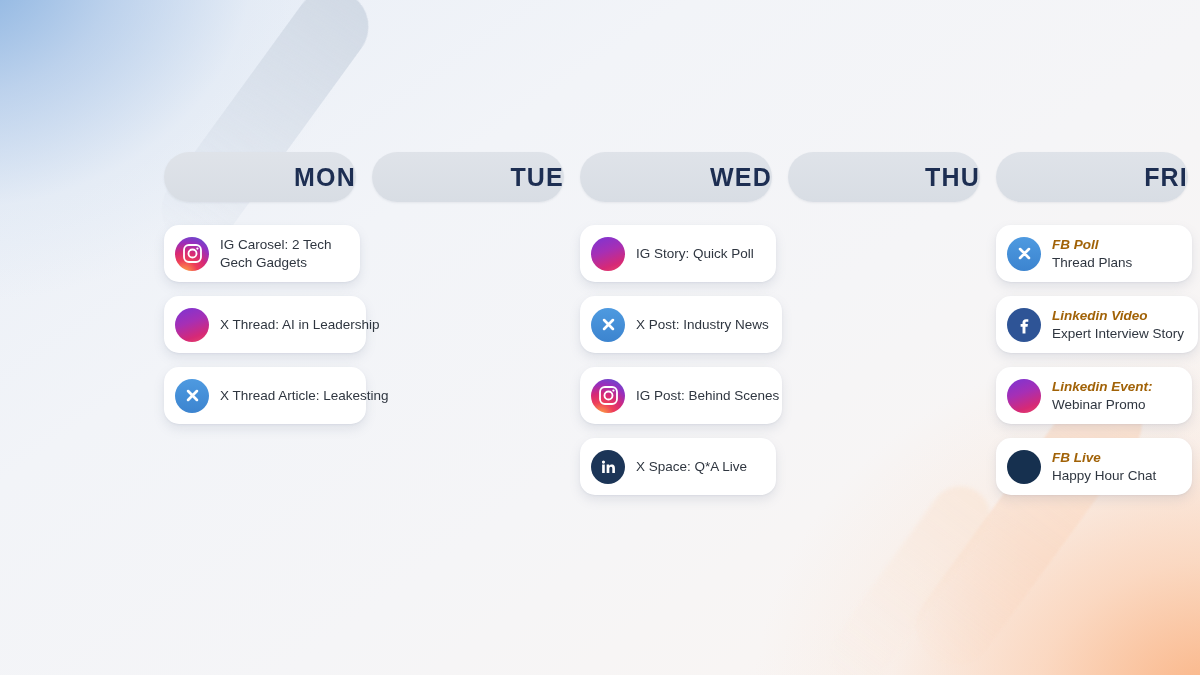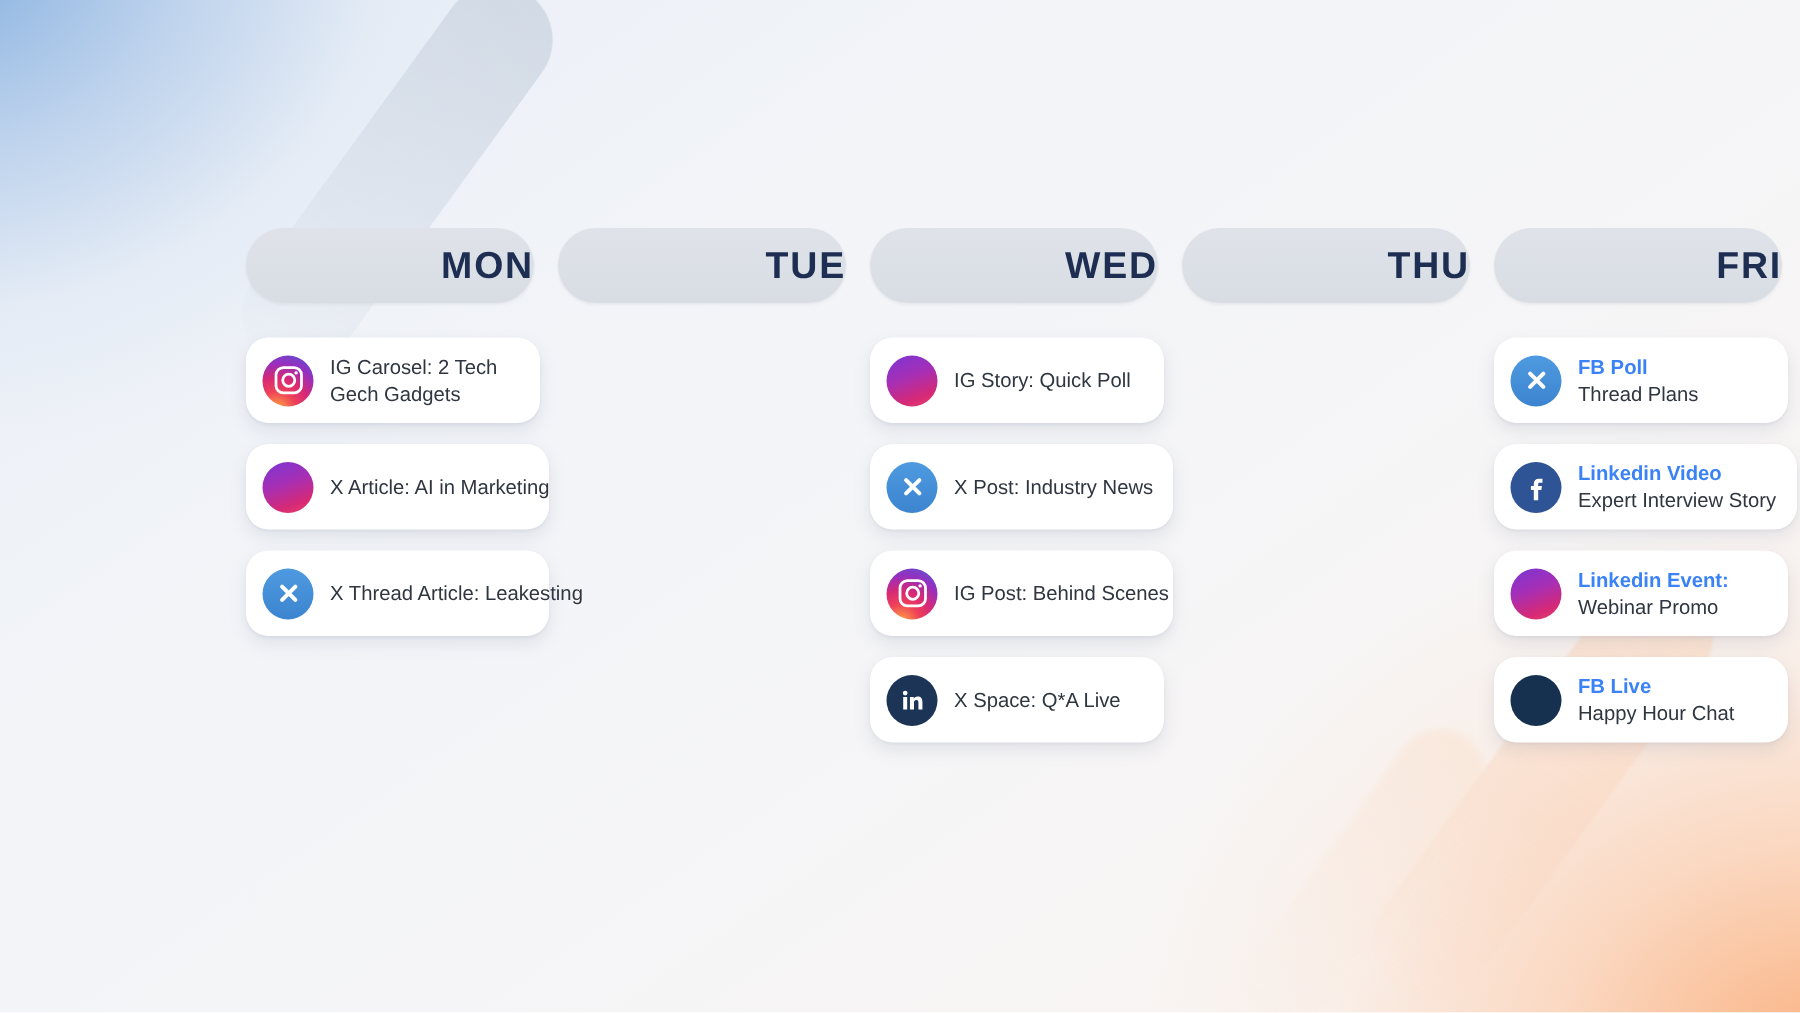--- a/index.html
+++ b/index.html
@@ -153,21 +153,22 @@
     justify-content: center;
     line-height: 1.27;
   }
   .line {
     font-size: 13.5px;
     color: #2f3640;
     white-space: nowrap;
   }
   .line.bold {
     font-weight: bold;
-    color: #3b82f6;
+    color: #a16207;
+    font-style: italic;
   }
 </style>
 </head>
 <body>
 
 <div id="stage">
 
   <div class="deco-bar top-left"></div>
   <div class="deco-bar bottom-right"></div>
   <div class="deco-bar bottom-right-2"></div>
@@ -187,21 +188,21 @@
               </svg>
             </div>
             <div class="card-text">
               <div class="line">IG Carosel: 2 Tech</div>
               <div class="line">Gech Gadgets</div>
             </div>
           </div>
           <div class="card xwide">
             <div class="avatar gradient"></div>
             <div class="card-text">
-              <div class="line">X Article: AI in Marketing</div>
+              <div class="line">X Thread: AI in Leadership</div>
             </div>
           </div>
           <div class="card xwide">
             <div class="avatar x">
               <svg width="19" height="19" viewBox="0 0 24 24">
                 <path d="M6.4 6.4 L17.6 17.6 M17.6 6.4 L6.4 17.6" stroke="#ffffff" stroke-width="3.4" stroke-linecap="round"></path>
               </svg>
             </div>
             <div class="card-text">
               <div class="line">X Thread Article: Leakesting</div>

